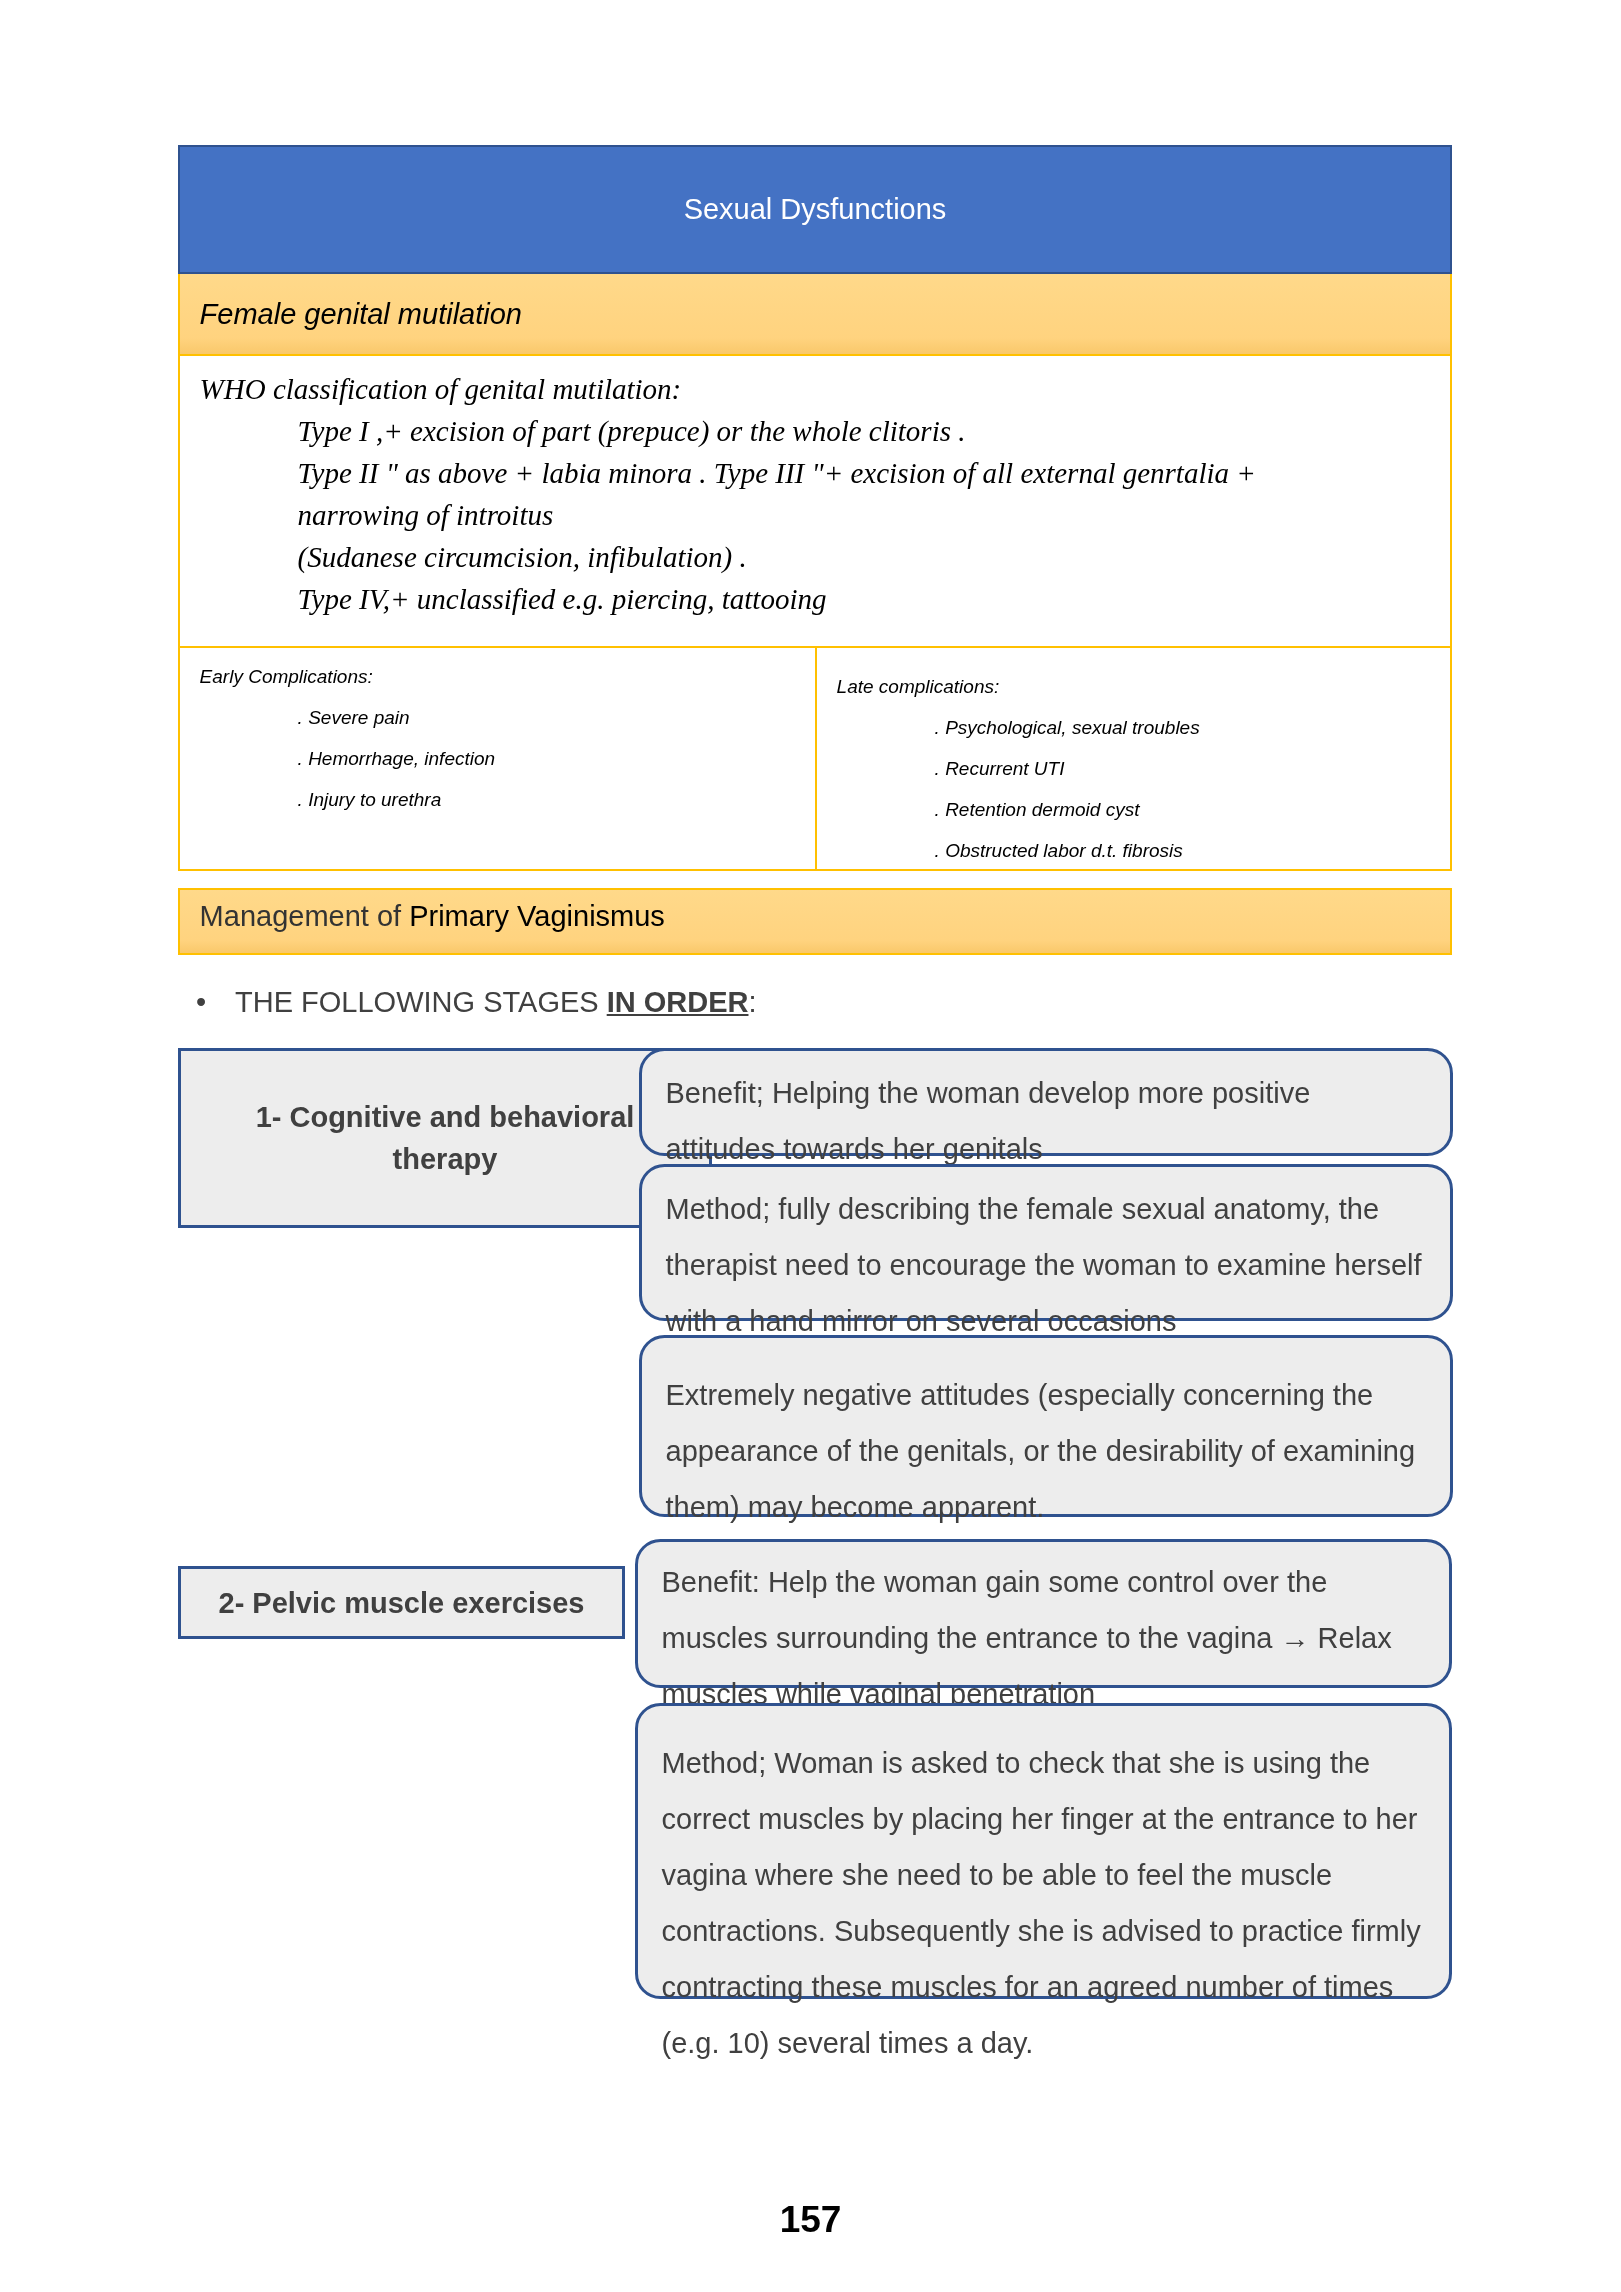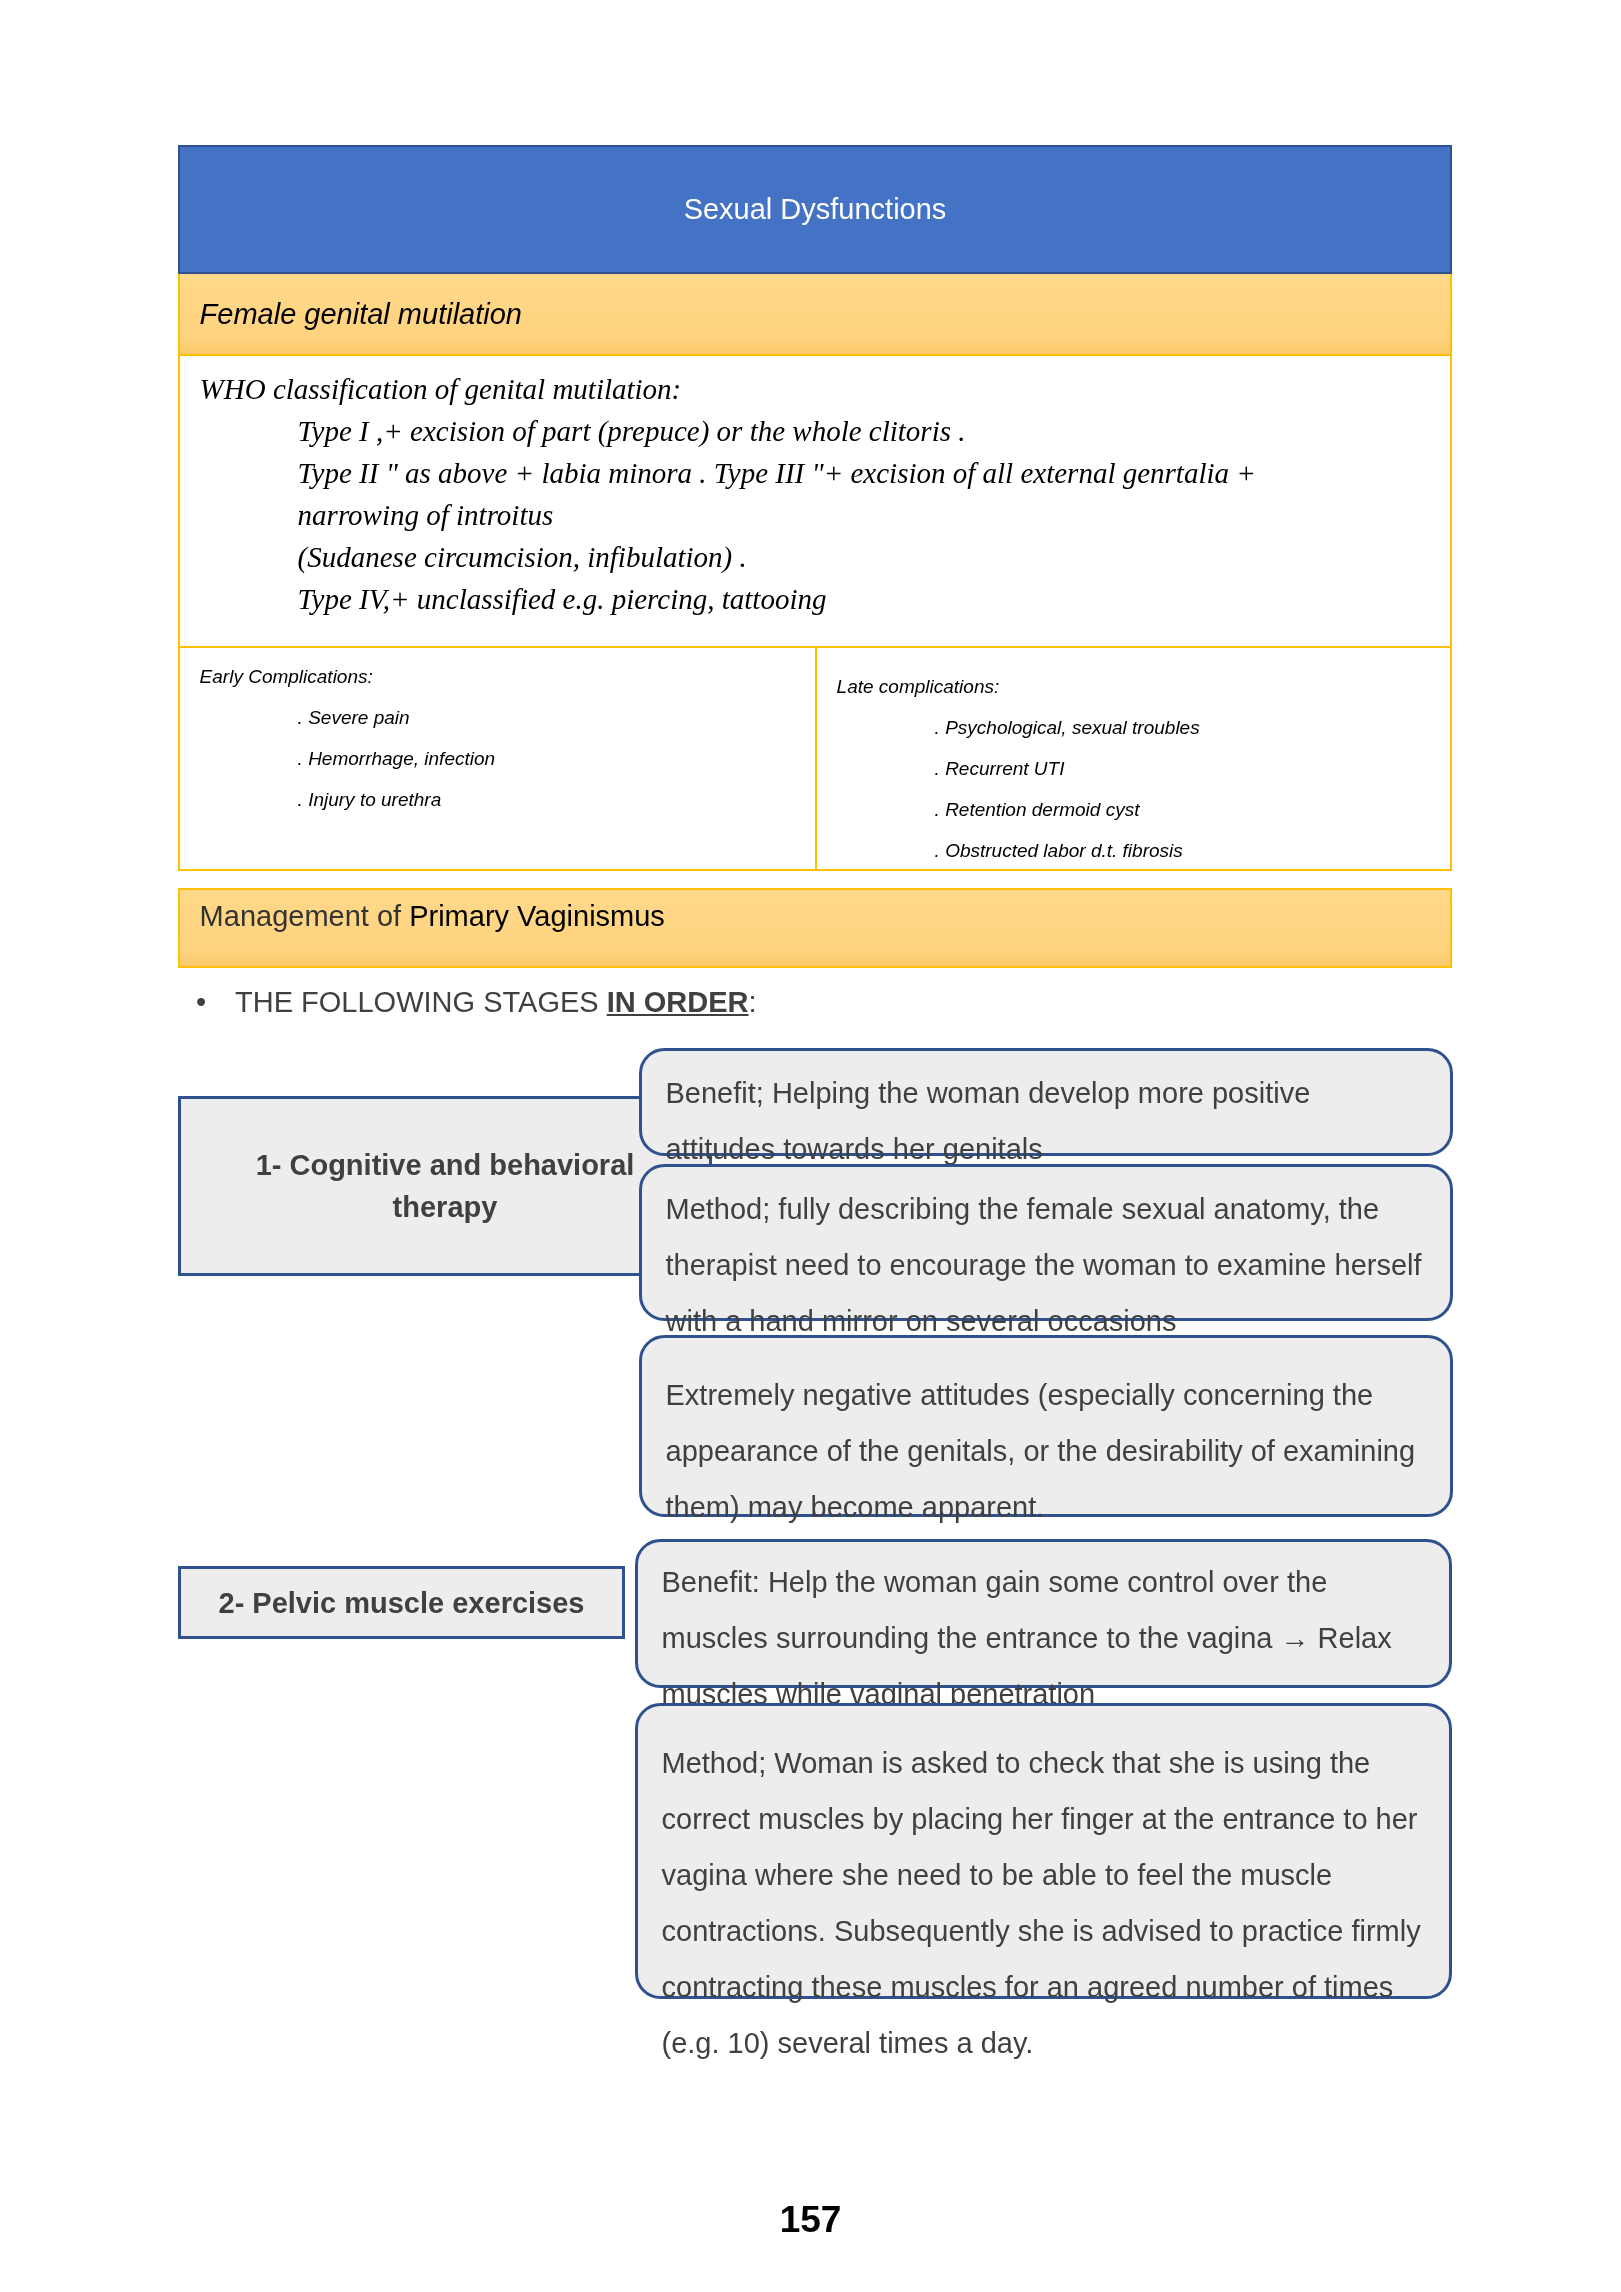--- a/index.html
+++ b/index.html
@@ -17,34 +17,34 @@
   .who-cell { box-sizing: border-box; border: 2.9px solid #FFC000; border-top: none;
               height: 292px; padding: 11.8px 19.6px; font-style: italic; font-size: 29px; line-height: 42px; font-family: Liberation Serif, serif; }
   .indent { padding-left: 98px; }
   .comp-row { display: flex; height: 223px; box-sizing: border-box;
               border: 2.9px solid #FFC000; border-top: none; }
   .comp-cell { box-sizing: border-box; font-style: italic; font-size: 19px; line-height: 41px; }
   .comp-left { width: 637px; border-right: 2.9px solid #FFC000; padding: 7.8px 19.6px; }
   .comp-right { flex: 1; padding: 17.6px 19.6px; }
   .comp-indent { padding-left: 98px; }
 
-  .mgmt-bar { position: absolute; left: 178px; top: 888px; width: 1274px; height: 80px;
+  .mgmt-bar { position: absolute; left: 178px; top: 888px; width: 1274px; height: 67px;
               box-sizing: border-box; border: 2.9px solid #FFC000;
               background: linear-gradient(#FFD98A, #FFD37F 80%, #F9C86A);
               padding: 9.8px 19.6px; font-size: 29px; color: #333; }
   .mgmt-bar .strong { color: #000; }
 
   .stages-line { position: absolute; left: 196px; top: 986px; font-size: 29px; color: #404040; }
   .stages-line .bullet { display: inline-block; width: 39px; }
   .stages-line .em { font-weight: bold; text-decoration: underline; }
 
   .stage-box { position: absolute; box-sizing: border-box; border: 3.9px solid #2F528F;
                background: #EDEDED; display: flex; align-items: center; justify-content: center;
                text-align: center; font-weight: bold; font-size: 29px; color: #404040; line-height: 42px; }
-  .stage-1 { left: 178px; top: 1096px; width: 534px; height: 180px; }
+  .stage-1 { left: 178px; top: 1048px; width: 534px; height: 180px; }
   .stage-2 { left: 178px; top: 1540px; width: 447px; height: 73px; margin-top: 26px; }
 
   .note { position: absolute; box-sizing: border-box; border: 3.9px solid #2F528F;
           background: #EDEDED; border-radius: 25.5px; font-size: 29px; color: #404040;
           line-height: 56px; padding: 11.8px 23.5px; }
   .note-1 { left: 639px; top: 1048px; width: 814px; height: 108px; padding-top: 13.7px; }
   .note-2 { left: 639px; top: 1164px; width: 814px; height: 157px; padding-top: 13.7px; }
   .note-3 { left: 639px; top: 1335px; width: 814px; height: 182px; padding-top: 29px; }
   .note-4 { left: 635px; top: 1539px; width: 817px; height: 149px; padding-top: 11.8px; }
   .note-5 { left: 635px; top: 1703px; width: 817px; height: 296px; padding-top: 29px; }

